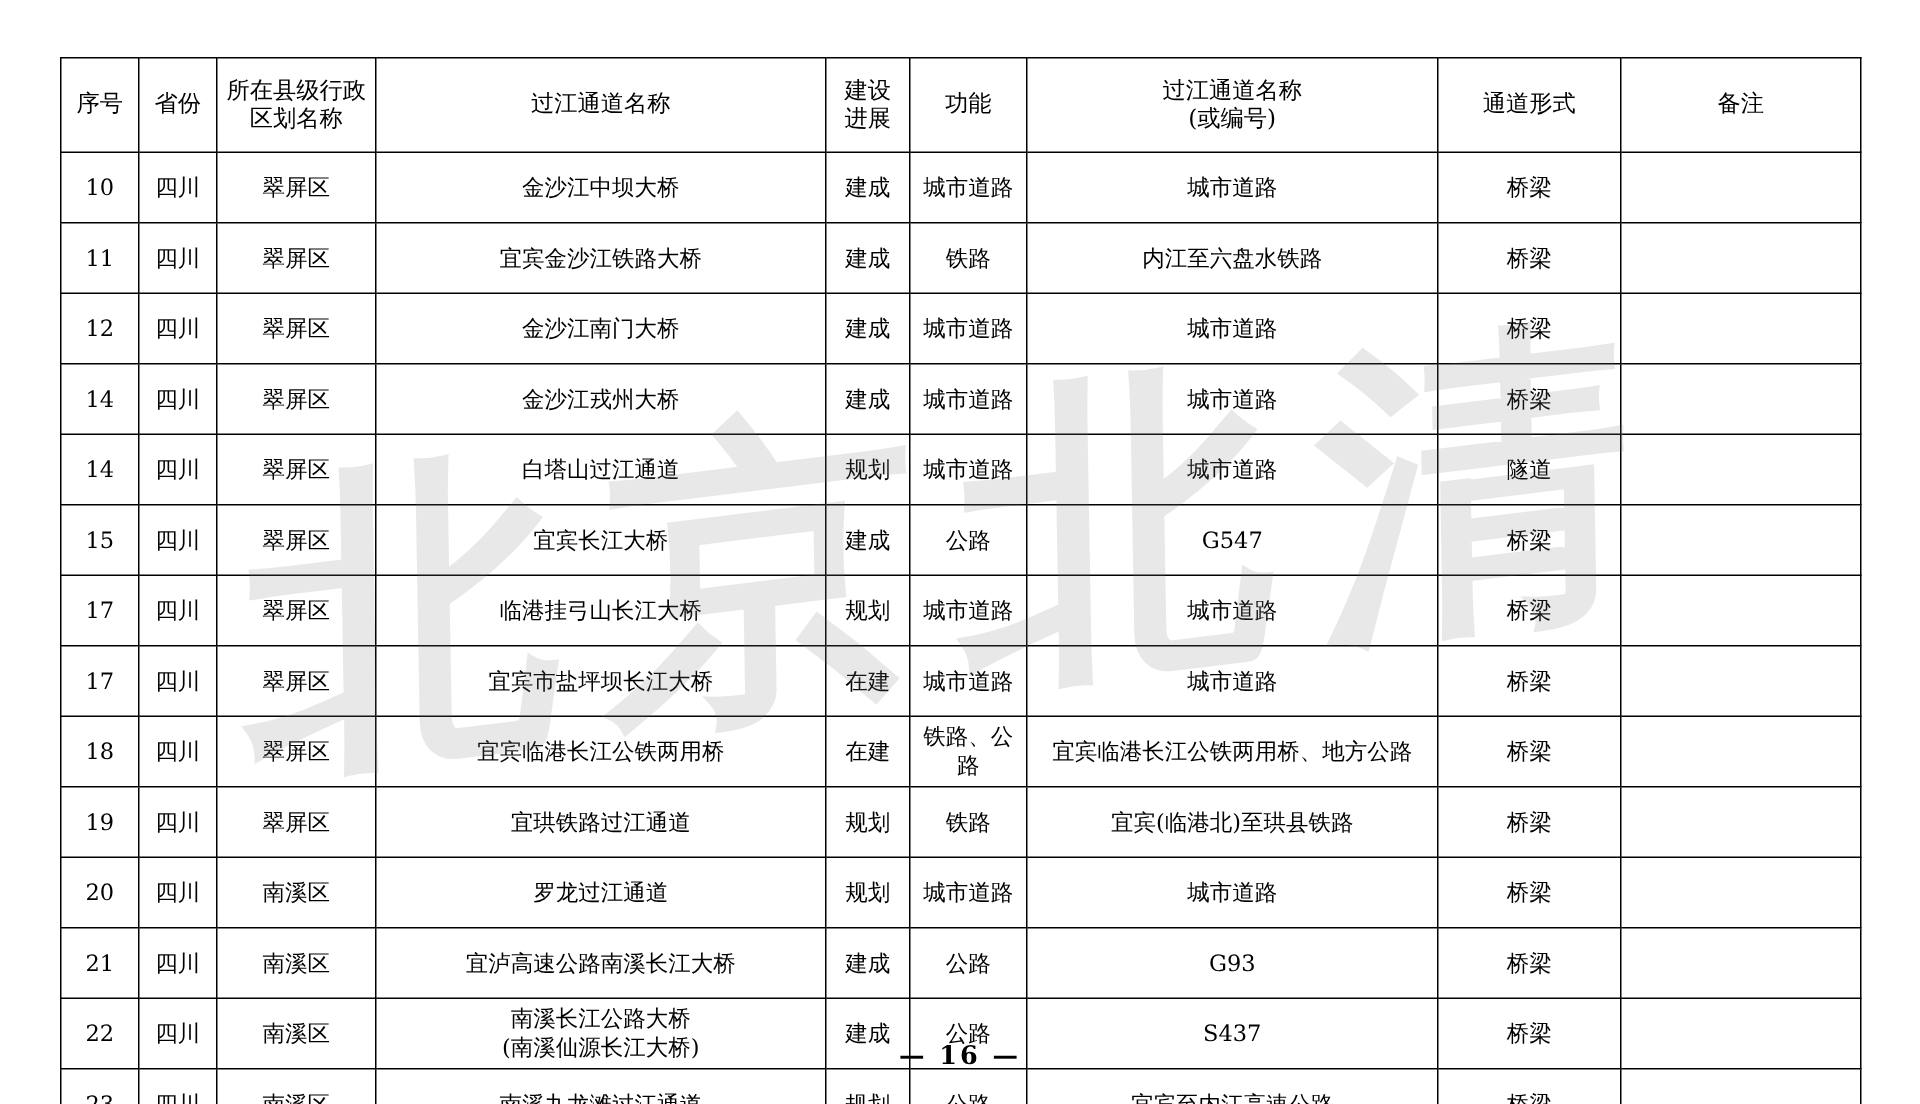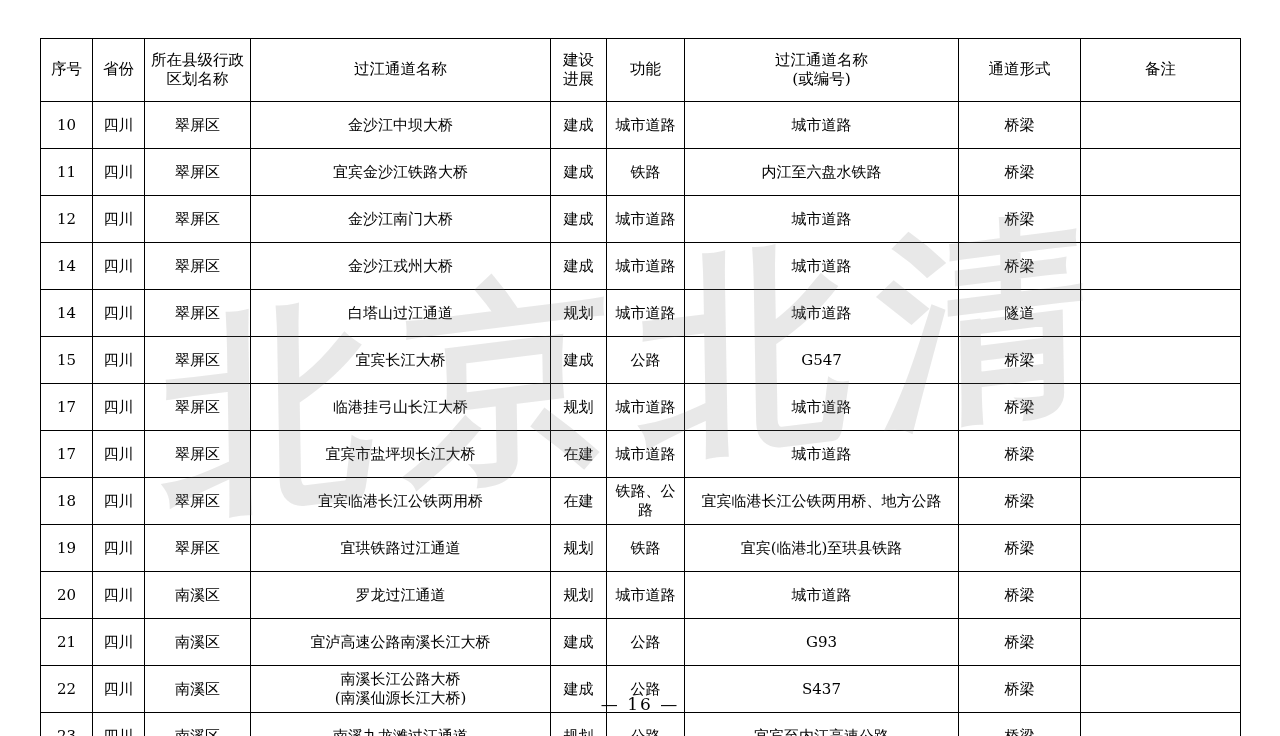--- a/index.html
+++ b/index.html
@@ -104,20 +104,21 @@
   .page-number {
     position: absolute;
     left: 0;
     right: 0;
     top: 694px;
     text-align: center;
     font-family: "DejaVu Serif", "Liberation Serif", serif;
     font-size: 17px;
     letter-spacing: 2px;
     z-index: 6;
+    font-weight: bold;
   }
 </style>
 </head>
 <body>
 
 <div class="watermark">
   <div class="watermark-text">北京北清</div>
 </div>
 
 <div class="page">

